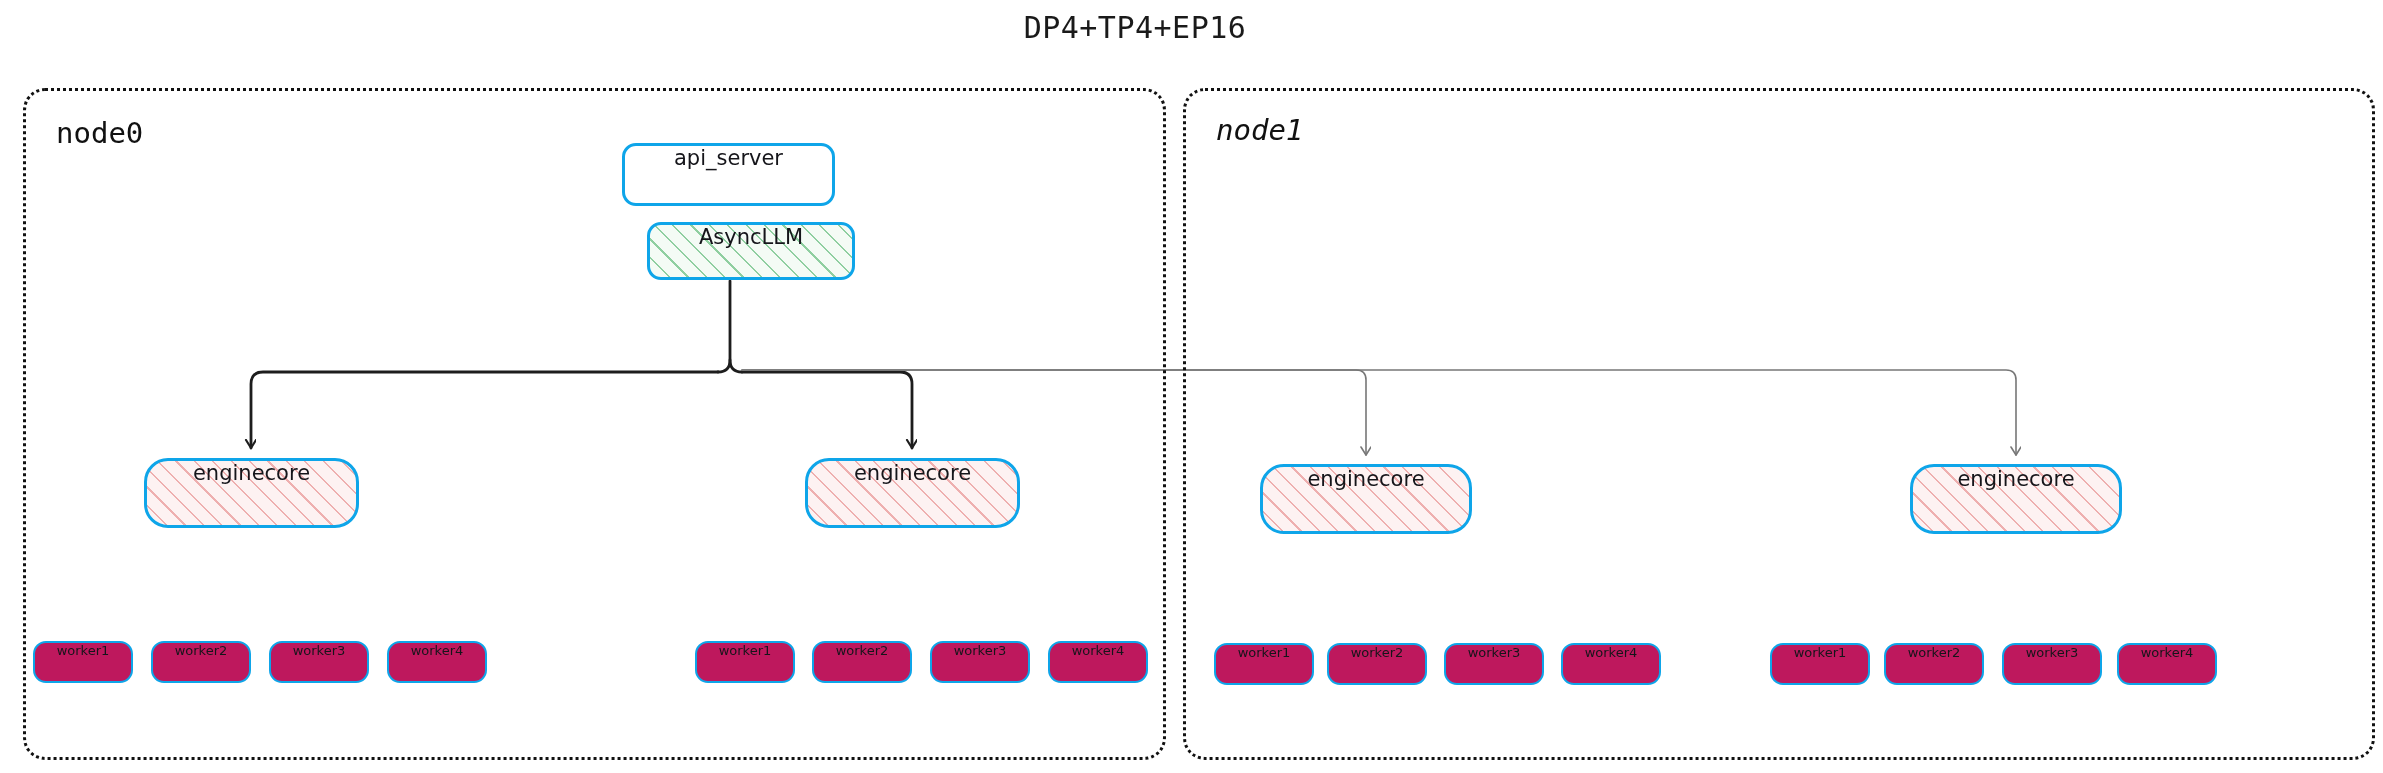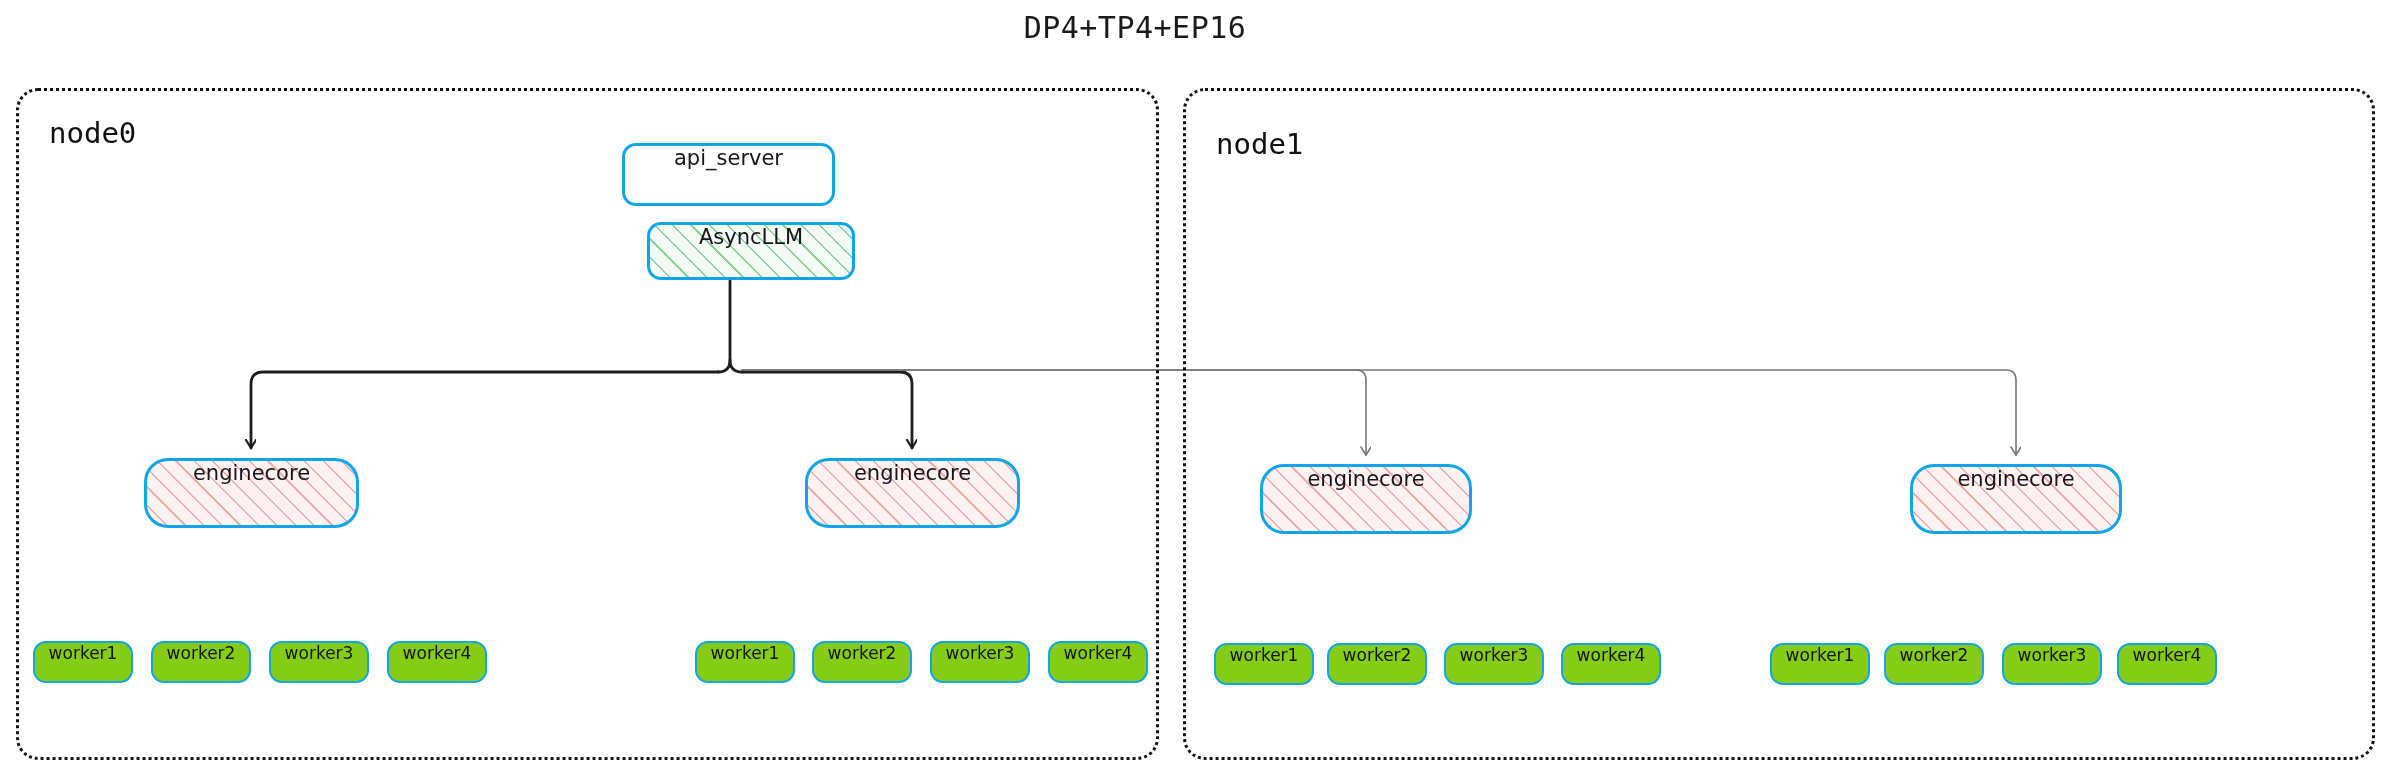--- a/index.html
+++ b/index.html
@@ -92,22 +92,22 @@
         45deg,
         rgba(226,120,120,0.55) 0px,
         rgba(226,120,120,0.55) 1.6px,
         rgba(0,0,0,0) 1.6px,
         rgba(0,0,0,0) 13px);
   }
 
   .box-worker {
     border-radius: 13px;
     border-width: 2.6px;
-    background: #84cc16;
-    font-size: 17px;
+    background: #be185d;
+    font-size: 13px;
   }
 
   
   #edges {
     position: absolute;
     left: 0; top: 0;
     width: 2383px;
     height: 773px;
     pointer-events: none;
   }
@@ -134,26 +134,26 @@
 
     <path d="M718,372 L263,372 Q251,372 251,384 L251,448" fill="none" stroke="#1d1d1d" stroke-width="2.8" stroke-linecap="round" marker-end="url(#arrowDark)"></path>
 
     <path d="M742,372 L900,372 Q912,372 912,384 L912,448" fill="none" stroke="#1d1d1d" stroke-width="2.8" stroke-linecap="round" marker-end="url(#arrowDark)"></path>
 
     <path d="M742,370 L1356,370 Q1366,370 1366,380 L1366,455" fill="none" stroke="#777777" stroke-width="1.6" stroke-linecap="round" marker-end="url(#arrowLight)"></path>
 
     <path d="M742,370 L2006,370 Q2016,370 2016,380 L2016,455" fill="none" stroke="#777777" stroke-width="1.6" stroke-linecap="round" marker-end="url(#arrowLight)"></path>
   </svg>
 
-  <div class="node-cluster" style="left:16px; top:88px; width:1143px; height:672px;">
+  <div class="node-cluster" style="left:23px; top:88px; width:1143px; height:672px;">
     <div class="node-label" style="left:30px; top:25px;">node0</div>
   </div>
 
   <div class="node-cluster" style="left:1183px; top:88px; width:1192px; height:672px;">
-    <div class="node-label" style="left:30px; top:36px;">node1</div>
+    <div class="node-label" style="left:30px; top:22px;font-style:italic;">node1</div>
   </div>
 
   <div class="box box-api" style="left:622px; top:143px; width:213px; height:63px;">
     <span>api_server</span>
   </div>
 
   <div class="box box-async" style="left:625px; top:222px; width:208px; height:58px;margin-left:22px;">
     <span>AsyncLLM</span>
   </div>
 

